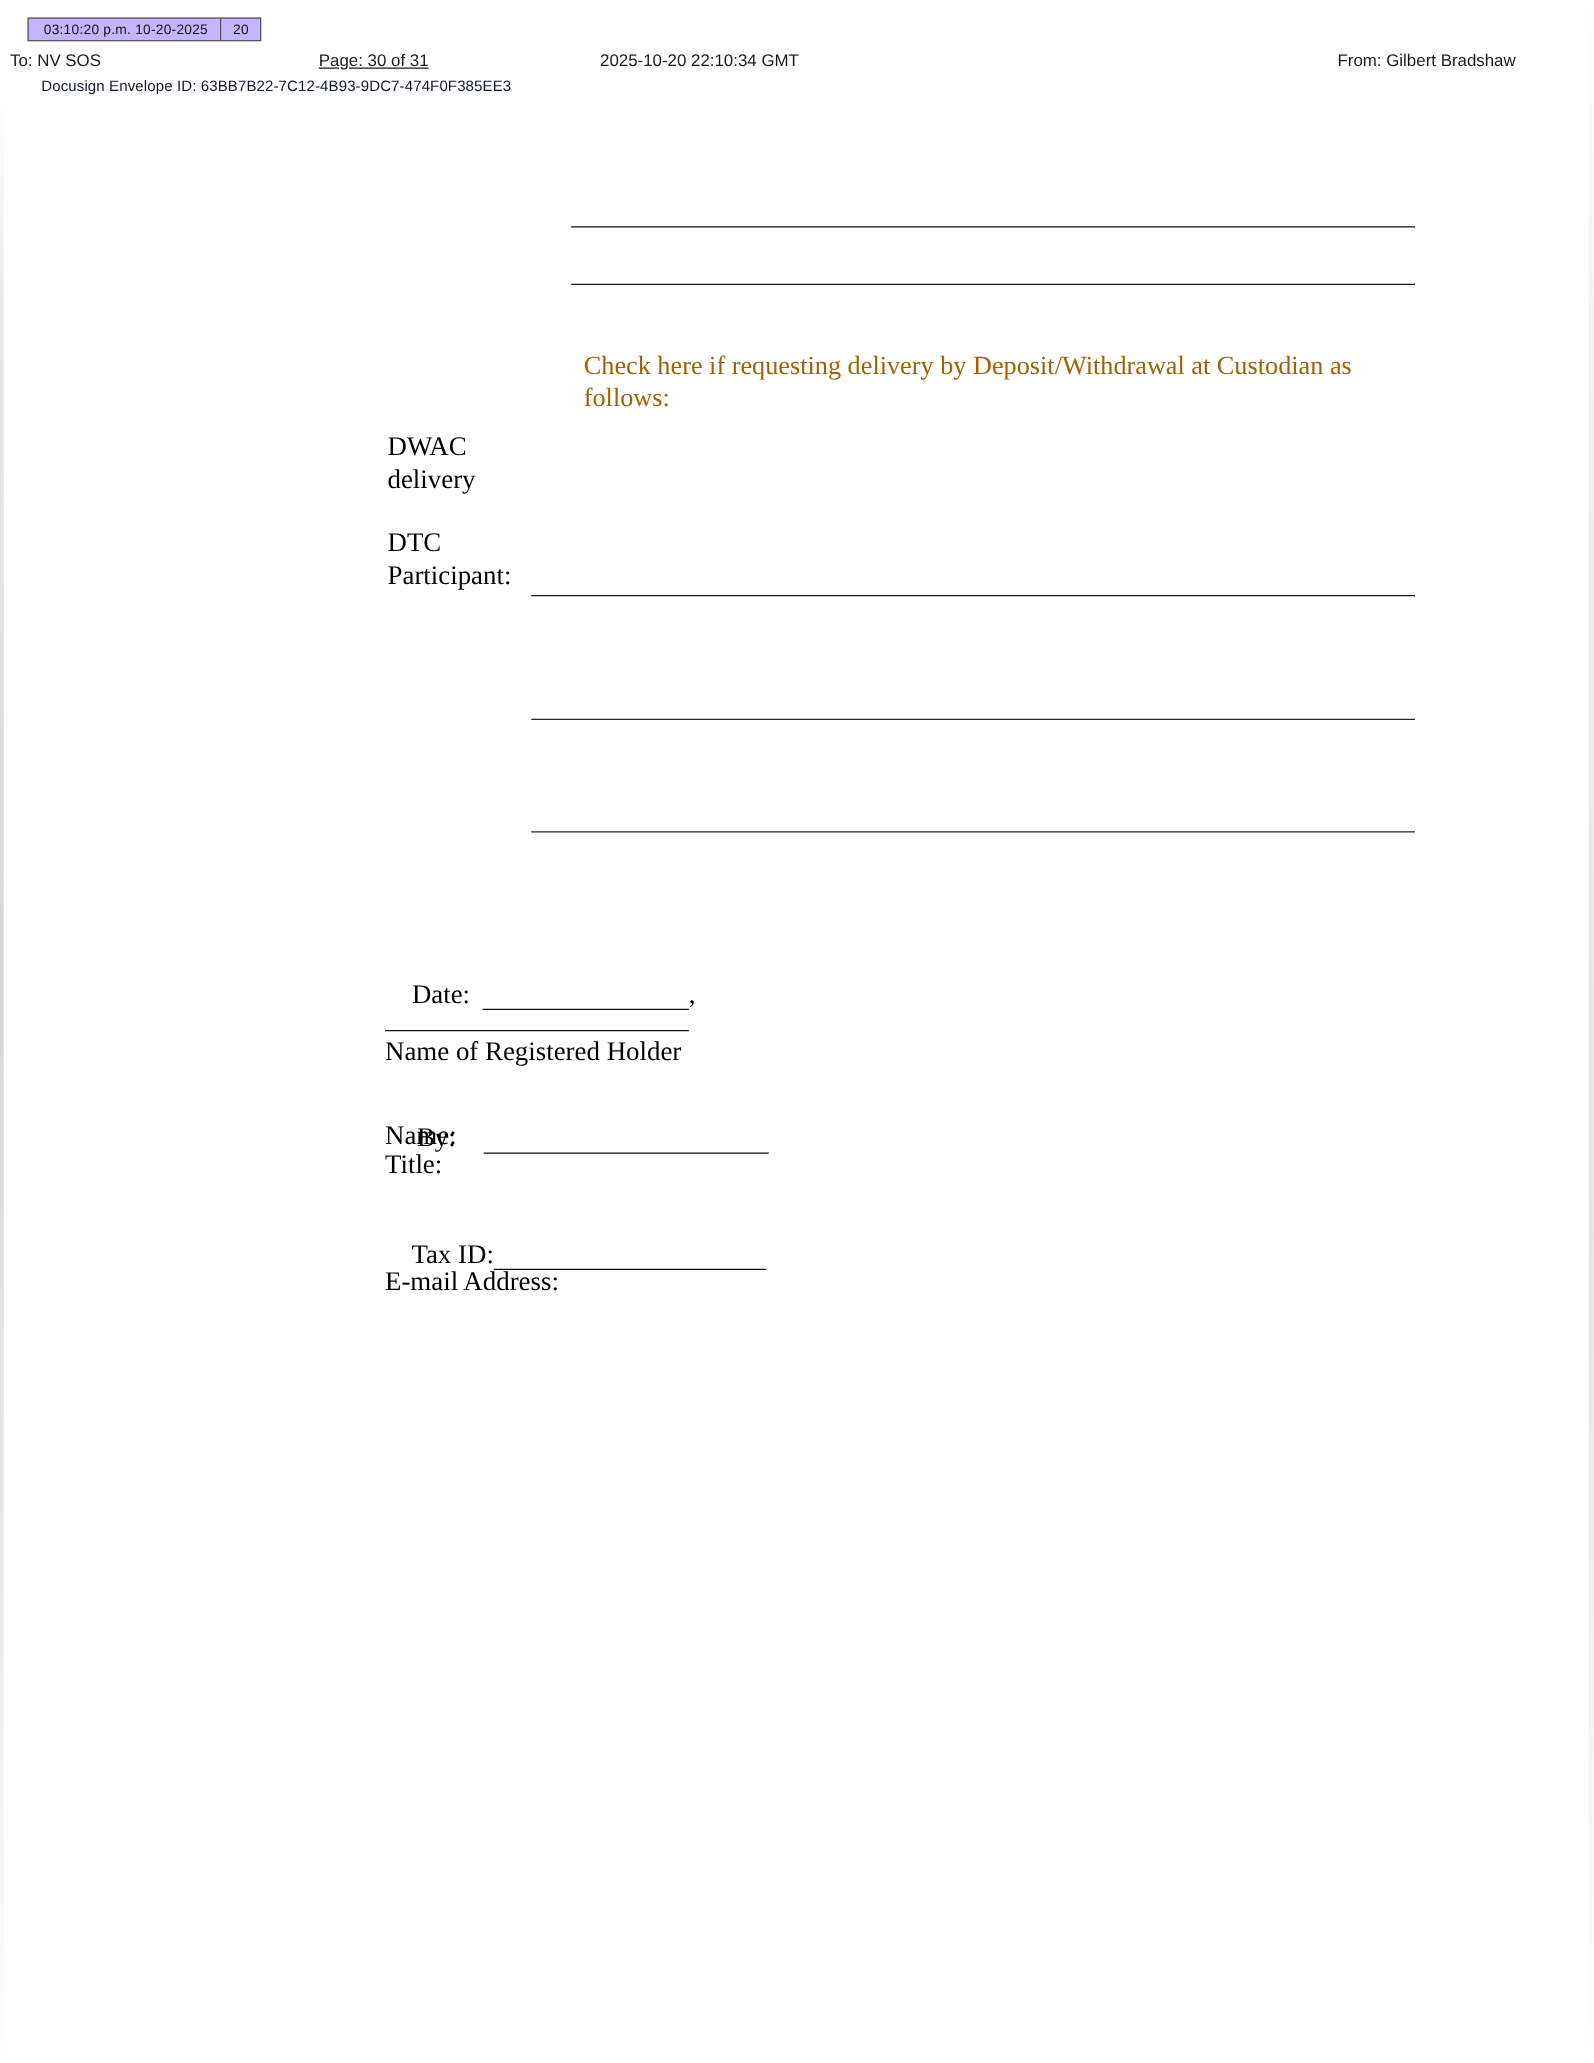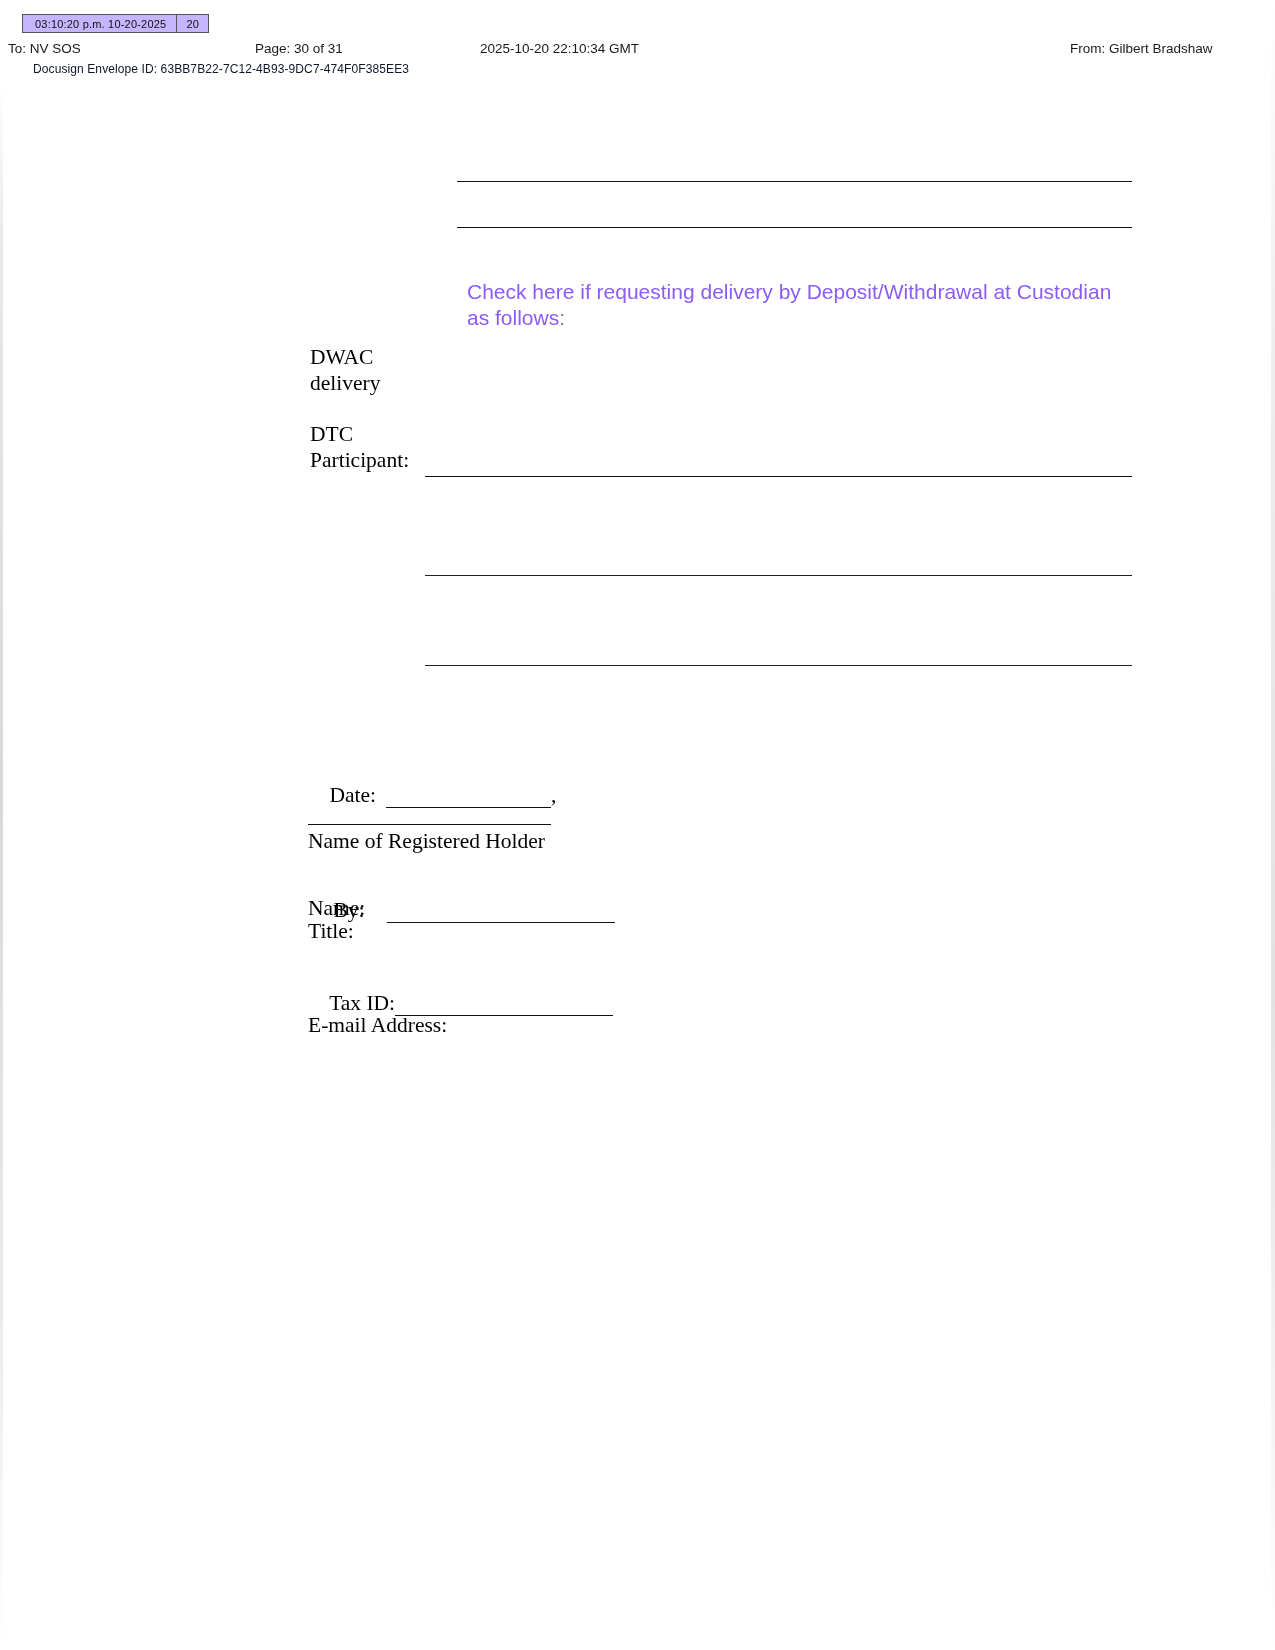--- a/index.html
+++ b/index.html
@@ -48,21 +48,21 @@
     position: absolute;
     top: 41px;
     left: 0;
     width: 1031px;
     height: 16px;
     font-family: "Liberation Sans", sans-serif;
     font-size: 13.5px;
     color: #1a1a1a;
   }
   .hdr-to      { position: absolute; left: 8px;  top: 0; }
-  .hdr-page    { position: absolute; left: 255px; top: 0; }
+  .hdr-page    { position: absolute; left: 255px; top: 0; text-decoration: underline; }
   .hdr-time    { position: absolute; left: 480px; top: 0; }
   .hdr-from    { position: absolute; left: 1070px; top: 0; white-space: nowrap; }
 
   .envelope-id {
     position: absolute;
     top: 62px;
     left: 33px;
     font-family: "Liberation Sans", sans-serif;
     font-size: 12px;
     letter-spacing: 0.1px;
@@ -93,24 +93,24 @@
 
   .rule {
     position: absolute;
     height: 0;
     border-bottom: 1.4px solid #111;
   }
   .rule.thin { border-bottom: 1.1px solid #222; }
 
   .para {
     position: absolute;
-    font-family: Liberation Sans, sans-serif;
+    font-family: Liberation Serif, serif;
     font-size: 21px;
     line-height: 26px;
-    color: #8b5cf6;
+    color: #a16207;
   }
 
   .label {
     position: absolute;
     font-family: "Liberation Serif", serif;
     font-size: 21.5px;
     line-height: 26px;
     color: #000;
     white-space: pre;
   }

